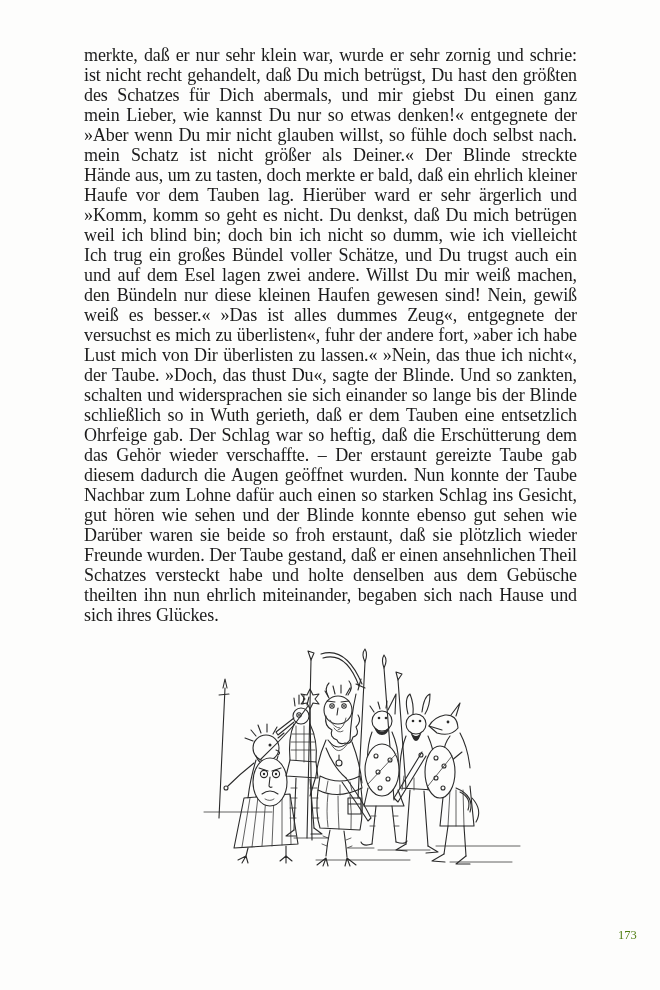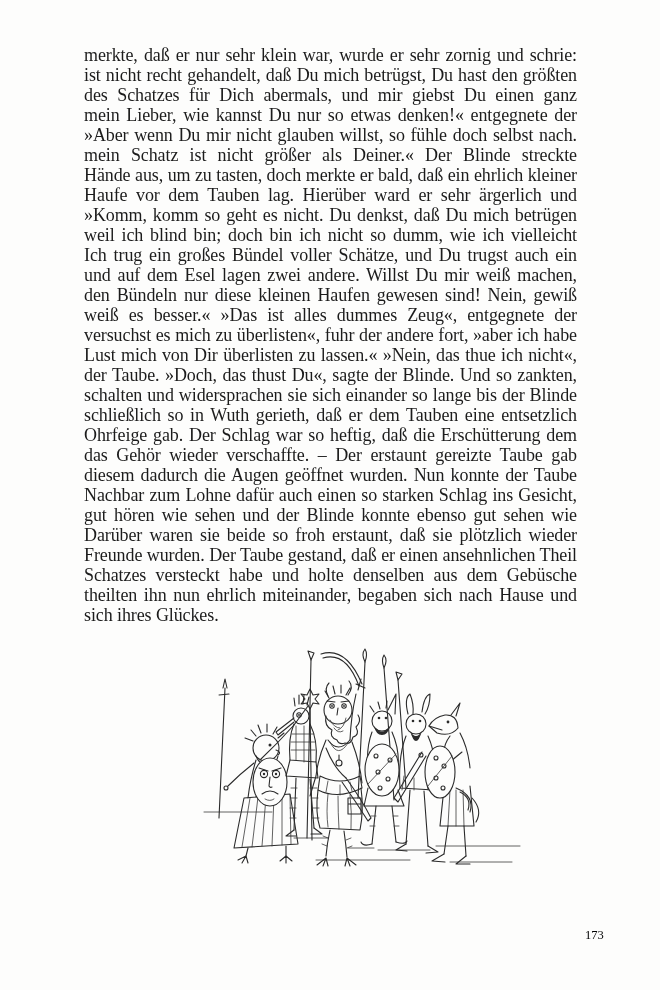--- a/index.html
+++ b/index.html
@@ -31,24 +31,24 @@
     text-align-last:left;
   }
   .illustration{
     position:absolute;
     left:198px;top:648px;
     width:332px;height:220px;
   }
   .illustration svg{width:100%;height:100%;}
   .pageno{
     position:absolute;
-    left:585px;top:928px;
+    left:618px;top:928px;
     font-size:12.5px;
     line-height:14px;
-    color:#000000;
+    color:#4d7c0f;
   }
   .ink{stroke:#2b2b2b;stroke-width:1.1;fill:none;stroke-linecap:round;stroke-linejoin:round;}
   .ink-thin{stroke:#3a3a3a;stroke-width:0.8;fill:none;stroke-linecap:round;}
   .ink-fill{fill:#2b2b2b;stroke:none;}
   .paper{fill:#fdfdfc;stroke:#2b2b2b;stroke-width:1.1;}
 </style>
 </head>
 <body>
 
 <div class="page">

